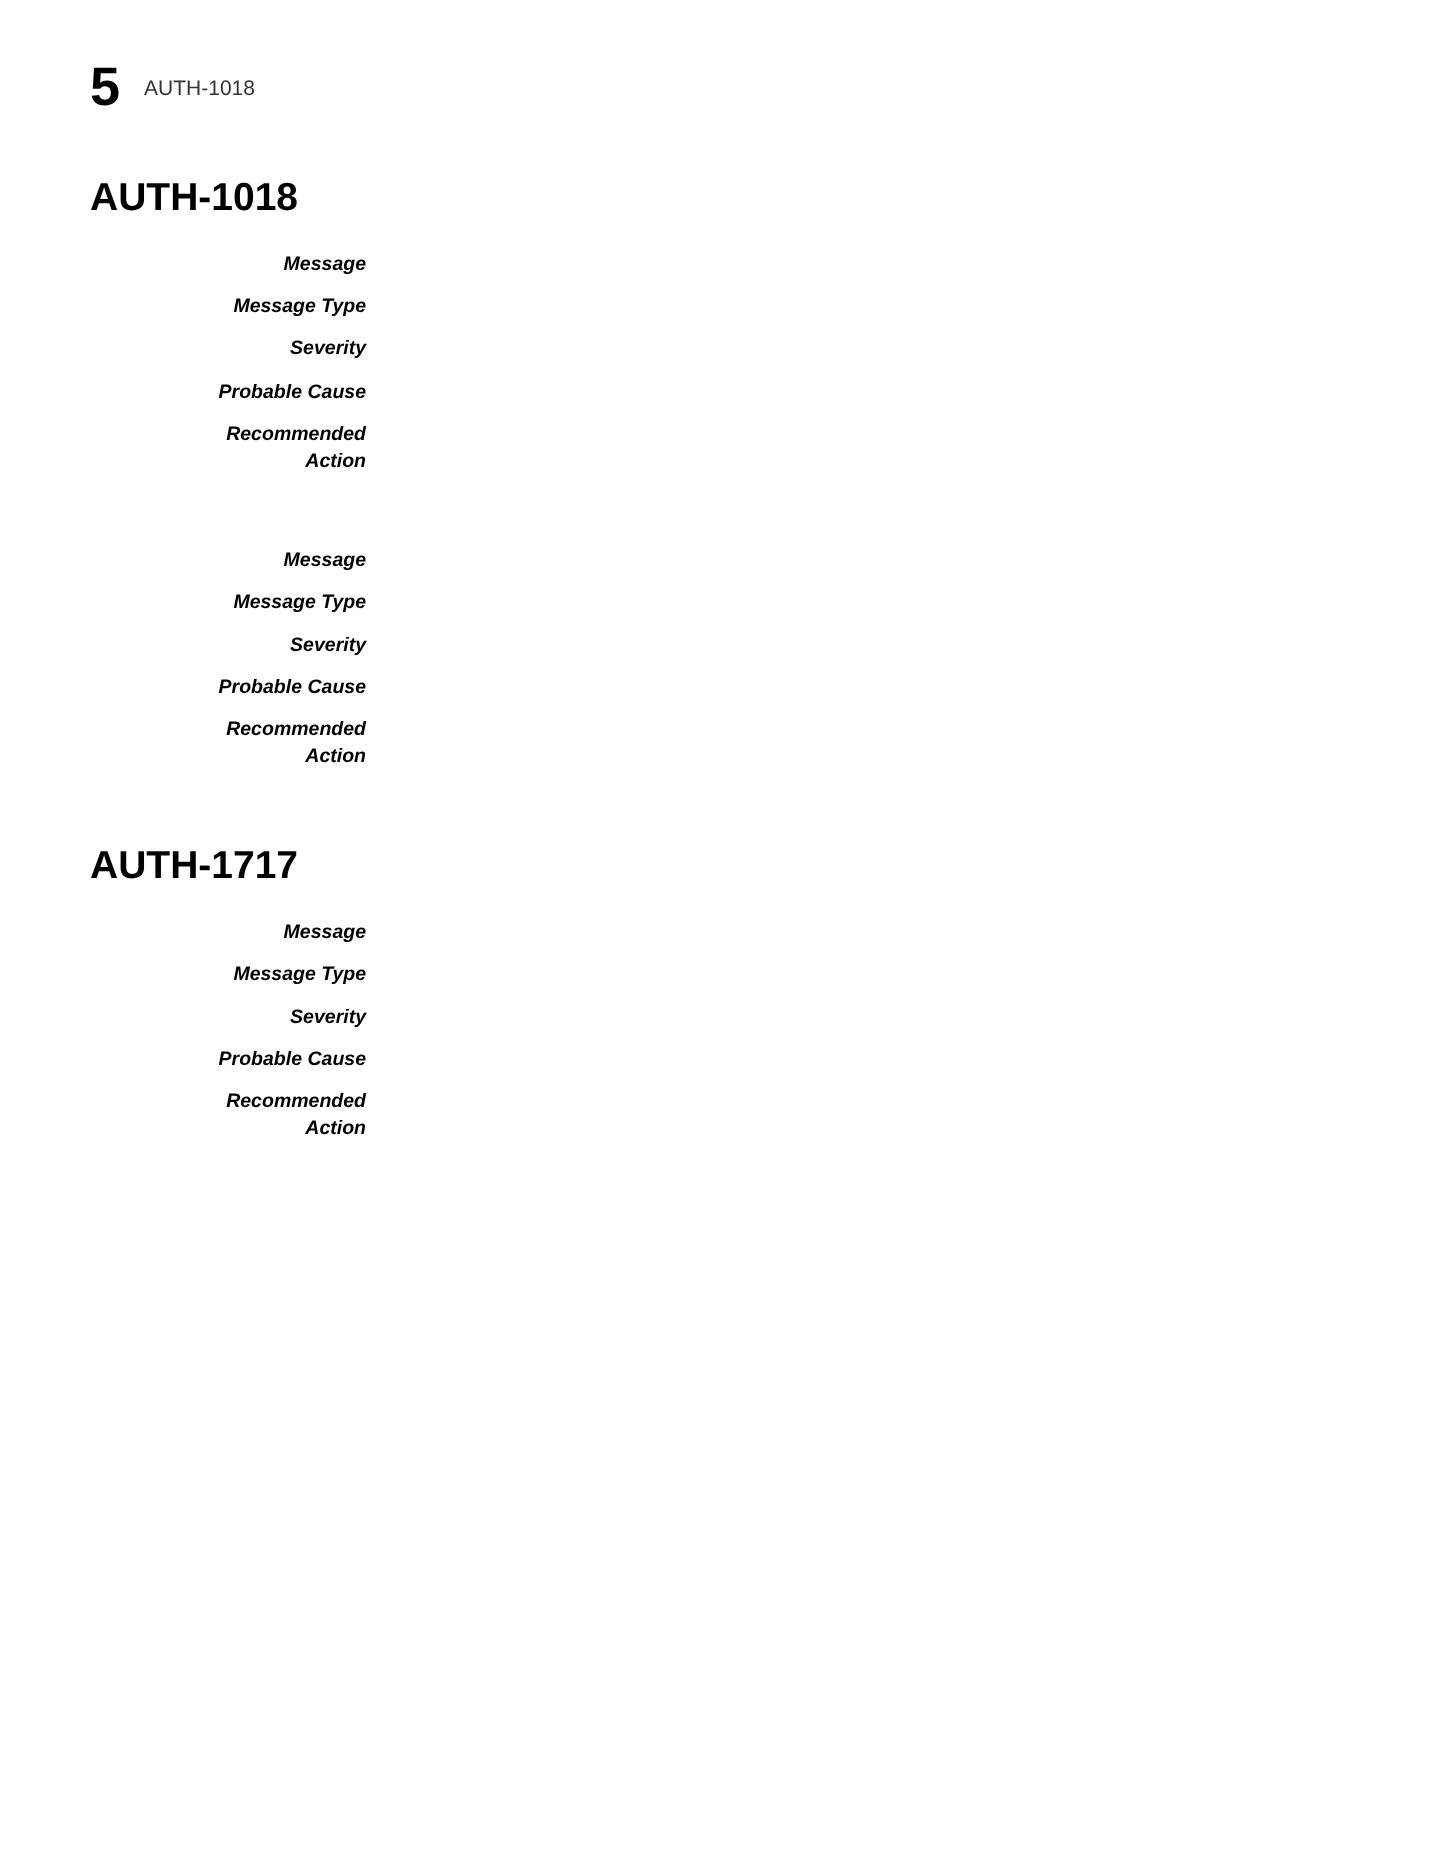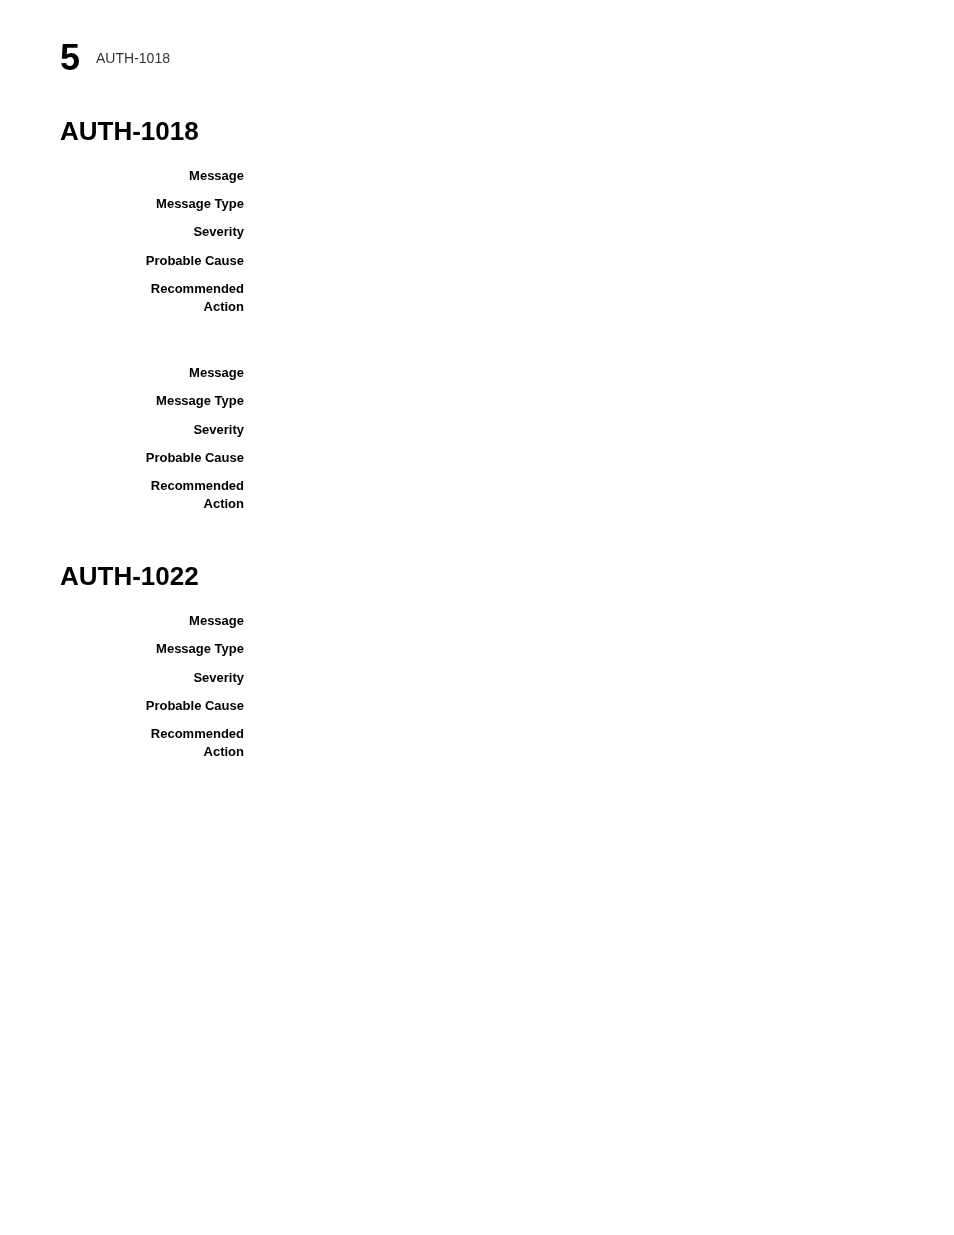--- a/index.html
+++ b/index.html
@@ -41,20 +41,21 @@
 
     .section-title {
       font-size: 26px;
       font-weight: bold;
       margin-bottom: 20px;
     }
 
     .field-row {
       display: flex;
       margin-bottom: 10px;
+      font-style: italic;
     }
 
     .field-label {
       width: 200px;
       min-width: 200px;
       text-align: right;
       padding-right: 16px;
       font-size: 13px;
       font-weight: bold;
       line-height: 1.4;
@@ -114,21 +115,21 @@
       <div class="field-row">
         <div class="field-label">Probable Cause</div>
         <div class="field-value"></div>
       </div>
       <div class="field-row">
         <div class="field-label">Recommended<br>Action</div>
         <div class="field-value"></div>
       </div>
     </div>
     <div class="section">
-      <div class="section-title">AUTH-1022</div>
+      <div class="section-title">AUTH-1717</div>
       <div class="field-row">
         <div class="field-label">Message</div>
         <div class="field-value"></div>
       </div>
       <div class="field-row">
         <div class="field-label">Message Type</div>
         <div class="field-value"></div>
       </div>
       <div class="field-row">
         <div class="field-label">Severity</div>

